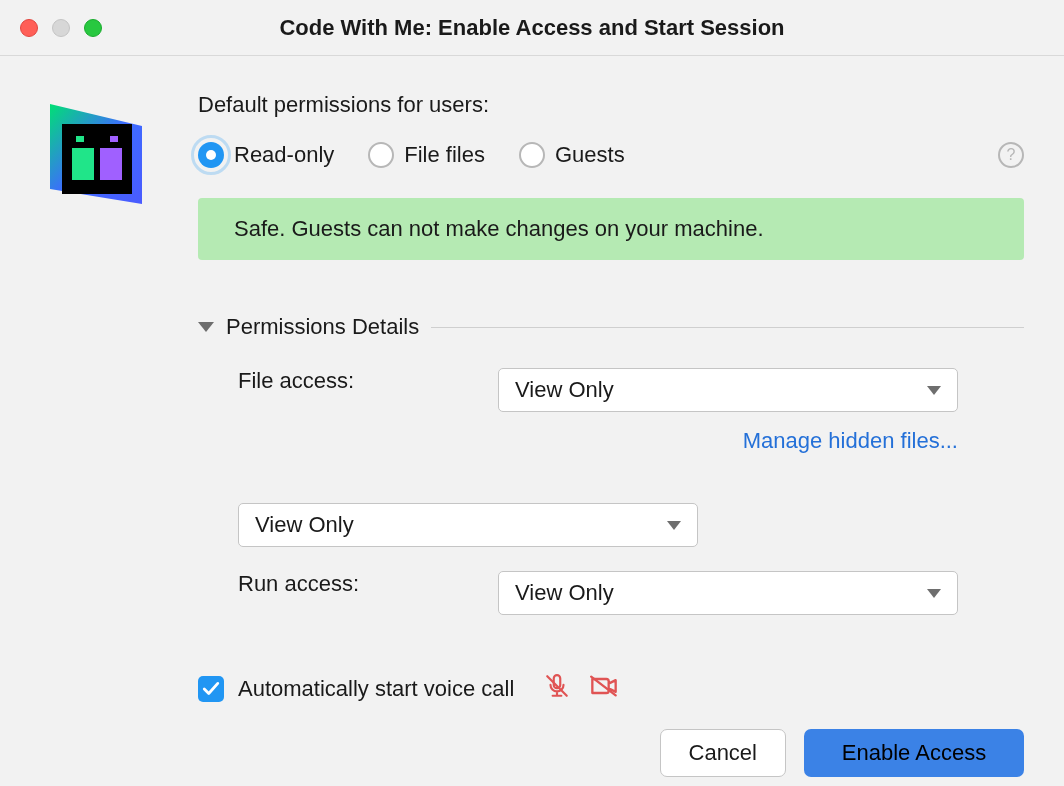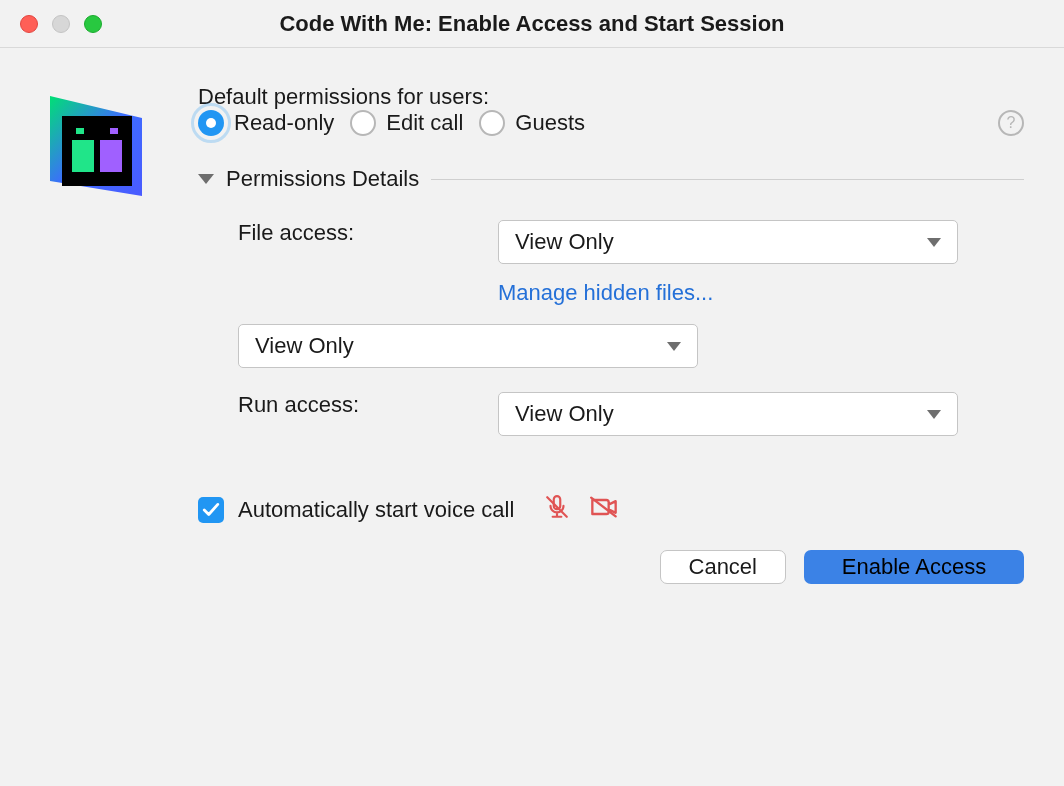--- a/index.html
+++ b/index.html
@@ -6,21 +6,21 @@
     body {
       font-family: -apple-system, BlinkMacSystemFont, "Segoe UI", Helvetica, Arial, sans-serif;
       background: #f2f2f2;
       width: 1064px;
       height: 786px;
       overflow: hidden;
       font-size: 22px;
       color: #1a1a1a;
     }
     .titlebar {
-      height: 48px;
+      height: 56px;
       display: flex;
       align-items: center;
       padding: 0 20px;
       border-bottom: 1px solid #d9d9d9;
       background: #f2f2f2;
       position: relative;
     }
     .traffic-lights {
       display: flex;
       gap: 14px;
@@ -55,25 +55,26 @@
       height: 112px;
       position: relative;
     }
     .main-col {
       flex: 1;
       display: flex;
       flex-direction: column;
     }
     .perm-label {
       font-size: 22px;
+      margin-bottom: 24px;
     }
     .radios {
       display: flex;
       align-items: center;
-      gap: 16px;
+      gap: 34px;
       margin-bottom: 30px;
     }
     .radio {
       display: flex;
       align-items: center;
       gap: 10px;
       cursor: pointer;
     }
     .radio-circle {
       width: 26px;
@@ -128,20 +129,21 @@
       border-radius: 4px;
       padding: 18px 36px;
       font-size: 22px;
       margin-bottom: 34px;
     }
     .section-header {
       display: flex;
       align-items: center;
       gap: 12px;
       margin-bottom: 28px;
+      margin-top: 20px;
     }
     .disclosure {
       width: 0;
       height: 0;
       border-left: 8px solid transparent;
       border-right: 8px solid transparent;
       border-top: 10px solid #6e6e6e;
       cursor: pointer;
     }
     .section-title {
@@ -179,24 +181,24 @@
       position: absolute;
       right: 16px;
       width: 0;
       height: 0;
       border-left: 7px solid transparent;
       border-right: 7px solid transparent;
       border-top: 9px solid #6e6e6e;
     }
     .manage-link-row {
       display: flex;
-      justify-content: flex-start;
+      justify-content: flex-end;
       padding-right: 0;
       margin-top: -8px;
-      margin-bottom: 18px;
+      margin-bottom: 49px;
       padding-left: 300px;
       max-width: 760px;
     }
     .manage-link {
       color: #2470d8;
       cursor: pointer;
       font-size: 22px;
     }
     .checkbox-row {
       display: flex;
@@ -224,21 +226,21 @@
       display: flex;
       gap: 20px;
       margin-left: 16px;
     }
     .buttons {
       display: flex;
       justify-content: flex-end;
       gap: 18px;
     }
     .btn {
-      height: 34px;
+      height: 48px;
       padding: 0 28px;
       border-radius: 7px;
       font-size: 22px;
       cursor: pointer;
       display: flex;
       align-items: center;
       justify-content: center;
       border: 1px solid #c5c5c5;
       background: white;
     }
@@ -285,29 +287,30 @@
   <div class="main-col">
     <div class="perm-label">Default permissions for users:</div>
 
     <div class="radios">
       <div class="radio">
         <div class="radio-circle selected"></div>
         <span>Read-only</span>
       </div>
       <div class="radio">
         <div class="radio-circle"></div>
-        <span>Edit call</span>
+        <span>File files</span>
       </div>
       <div class="radio">
         <div class="radio-circle"></div>
         <span>Guests</span>
       </div>
       <div class="help-icon">?</div>
     </div>
 
+    <div class="banner">Safe. Guests can not make changes on your machine.</div>
 
     <div class="section-header">
       <div class="disclosure"></div>
       <div class="section-title">Permissions Details</div>
       <div class="section-line"></div>
     </div>
 
     <div class="perm-row">
       <div class="perm-row-label">File access:</div>
       <div class="dropdown">

